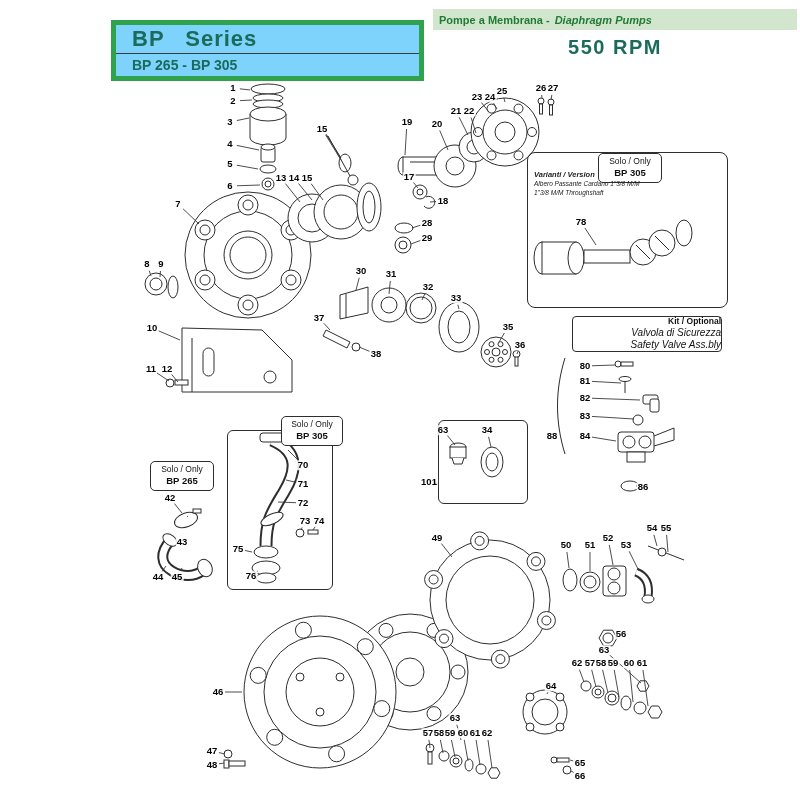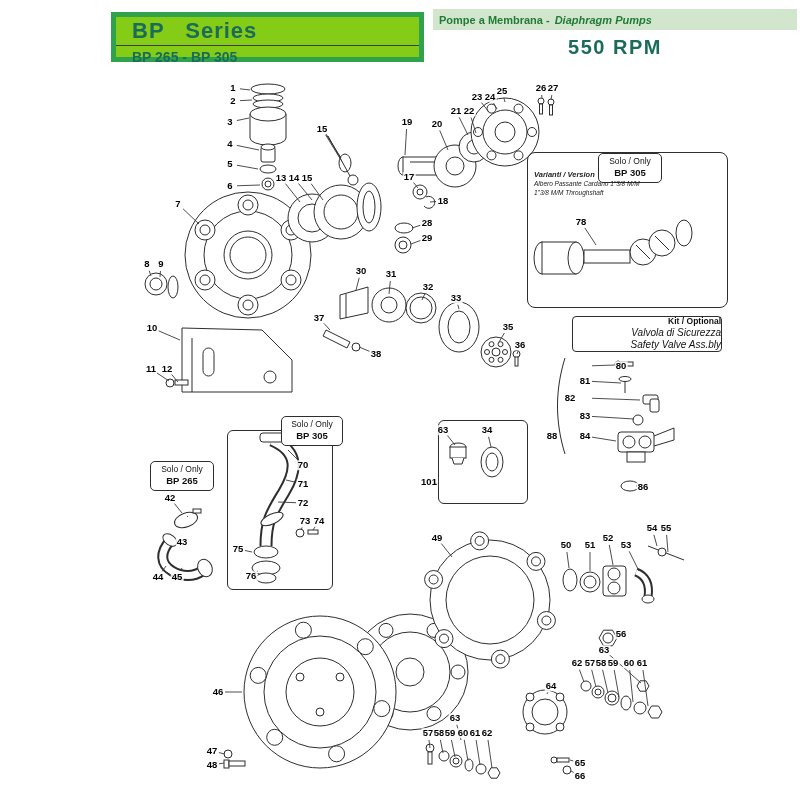--- a/index.html
+++ b/index.html
@@ -1,21 +1,21 @@
 <!DOCTYPE html>
 <html><head>
 <meta charset="utf-8">
 <style>
   *{box-sizing:border-box}
   html,body{margin:0;padding:0}
   body{width:800px;height:800px;position:relative;background:#fff;
        font-family:"Liberation Sans","DejaVu Sans",sans-serif;color:#111;overflow:hidden}
 
   
-  .title-box{position:absolute;left:111px;top:12px;width:313px;height:50px;border:5px solid #2fa24c;background:#84cc16}
+  .title-box{position:absolute;left:111px;top:20px;width:313px;height:61px;border:5px solid #2fa24c;background:#7dd3fc}
   .series{font-size:22px;font-weight:bold;color:#1a6b5a;letter-spacing:1px;word-spacing:14px;padding:1px 0 0 16px;line-height:26px}
   .models{font-size:14px;font-weight:bold;color:#1a6b5a;padding:2px 0 0 16px;border-top:1.6px solid #3c3c3c;line-height:18px;margin-top:1px}
   .strip{position:absolute;left:433px;top:9px;width:364px;height:21px;background:#d2e6cd;color:#217a36;
          font-size:11px;font-weight:bold;display:flex;align-items:center;padding-left:6px}
   .strip .en{font-style:italic;margin-left:5px}
   .rpm{position:absolute;left:433px;top:36px;width:364px;text-align:center;font-size:20px;font-weight:bold;color:#1a6b5a;letter-spacing:1.5px}
 
   
   .art{position:absolute;left:0;top:0;stroke:#2e2e2e;fill:none;stroke-width:1}
 
@@ -500,23 +500,23 @@
     <div class="callout" style="left: 427px; top: 238px;">29</div>
     <div class="callout" style="left: 361px; top: 271px;">30</div>
     <div class="callout" style="left: 391px; top: 274px;">31</div>
     <div class="callout" style="left: 428px; top: 287px;">32</div>
     <div class="callout" style="left: 456px; top: 298px;">33</div>
     <div class="callout" style="left: 508px; top: 327px;">35</div>
     <div class="callout" style="left: 520px; top: 345px;">36</div>
     <div class="callout" style="left: 319px; top: 318px;">37</div>
     <div class="callout" style="left: 376px; top: 354px;">38</div>
     <div class="callout" style="left: 581px; top: 222px;">78</div>
-    <div class="callout" style="left: 585px; top: 366px; margin-left: 36px;">80</div>
+    <div class="callout" style="left: 585px; top: 366px;">80</div>
     <div class="callout" style="left: 585px; top: 381px;">81</div>
-    <div class="callout" style="left: 570px; top: 398px;">82</div>
+    <div class="callout" style="left: 585px; top: 398px;">82</div>
     <div class="callout" style="left: 585px; top: 416px;">83</div>
     <div class="callout" style="left: 585px; top: 436px;">84</div>
     <div class="callout" style="left: 643px; top: 487px;">86</div>
     <div class="callout" style="left: 552px; top: 436px; text-align: center;">88</div>
     <div class="callout" style="left: 443px; top: 430px;">63</div>
     <div class="callout" style="left: 487px; top: 430px;">34</div>
     <div class="callout" style="left: 429px; top: 482px;">101</div>
     <div class="callout" style="left: 303px; top: 465px;">70</div>
     <div class="callout" style="left: 303px; top: 484px;">71</div>
     <div class="callout" style="left: 303px; top: 503px;">72</div>

